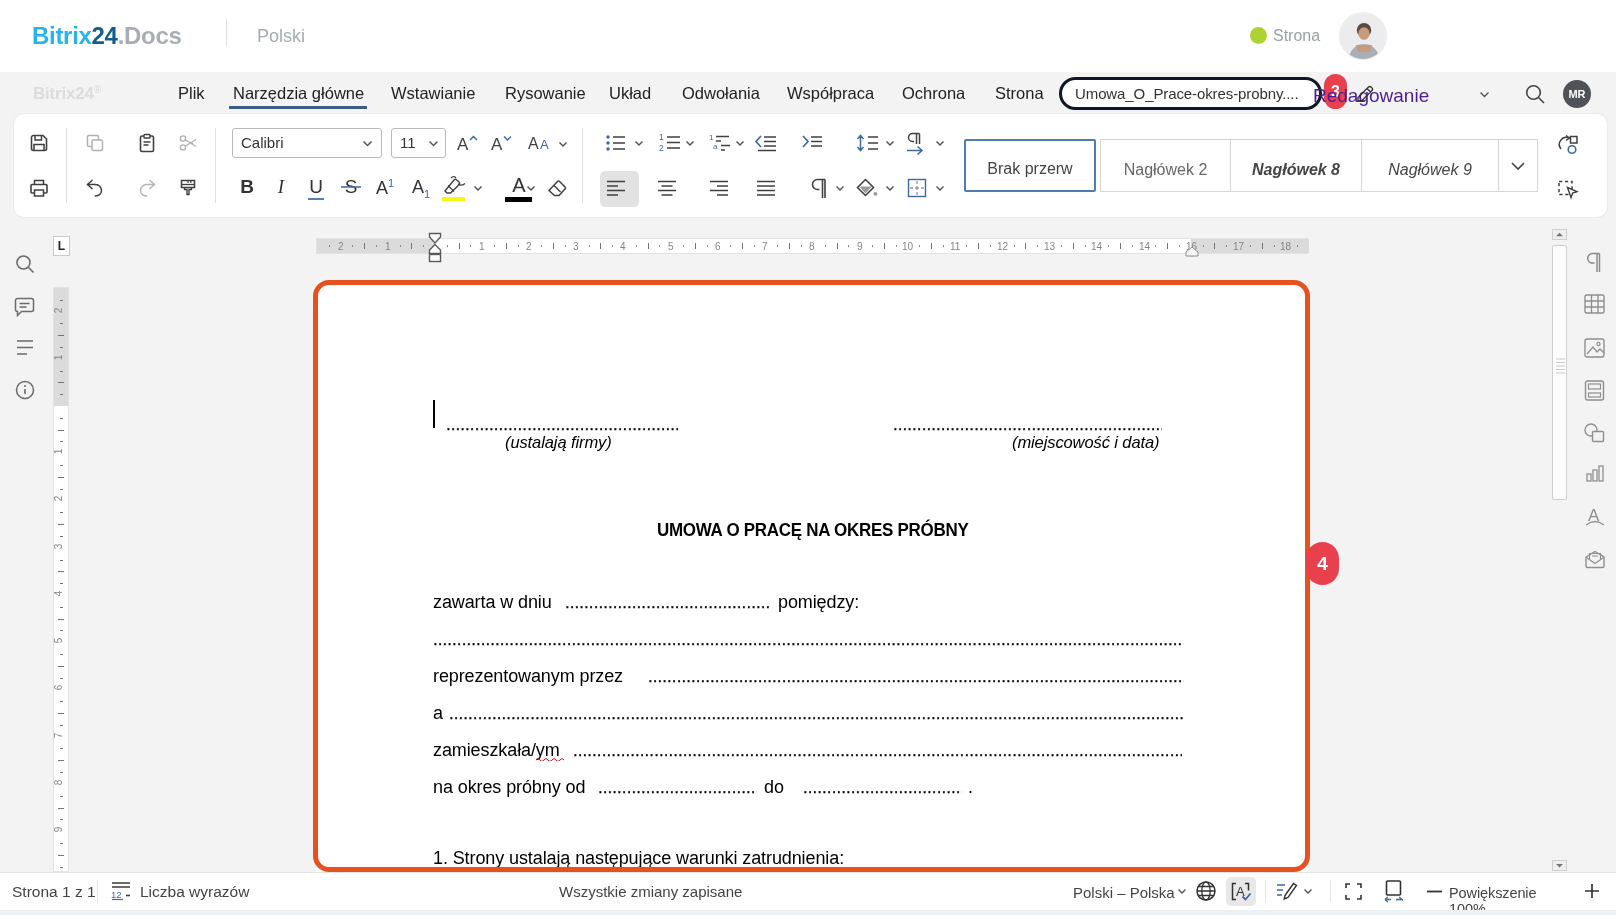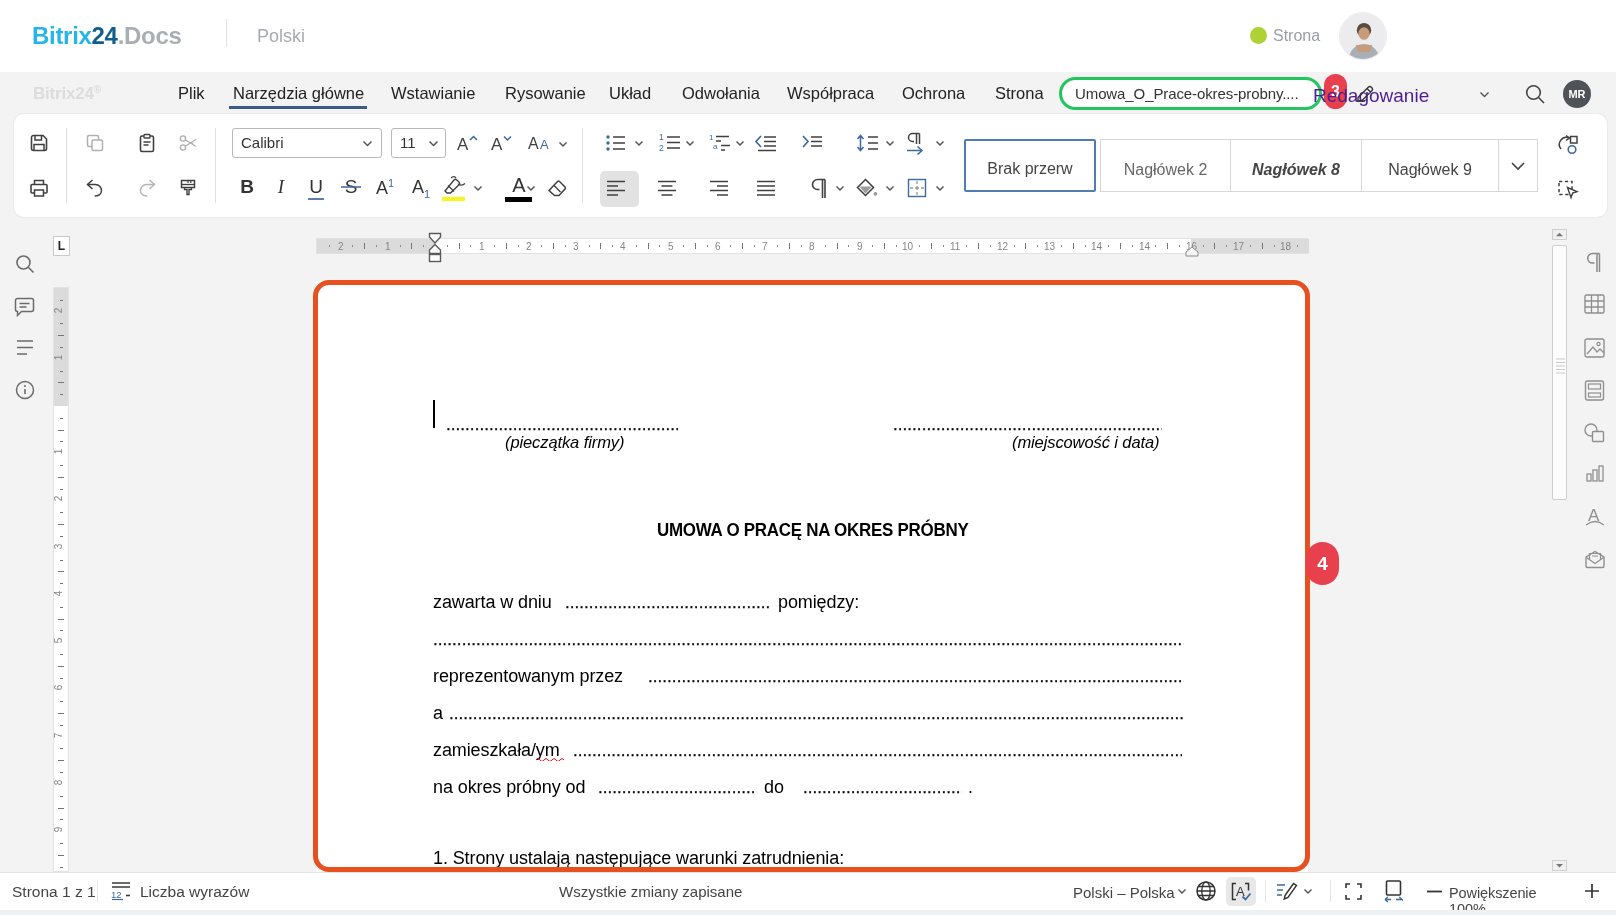--- a/index.html
+++ b/index.html
@@ -13,21 +13,21 @@
 .edytuj{position:absolute;left:257px;top:26px;font-size:18px;color:#a6abb3}
 .online-dot{position:absolute;left:1250px;top:27px;width:17px;height:17px;border-radius:50%;background:#aed136}
 .online-txt{position:absolute;left:1273px;top:27px;font-size:16px;color:#9aa0a8}
 .avatar{position:absolute;left:1339px;top:12px;width:48px;height:48px;border-radius:50%;border:1px solid #ececec;background:#f2f2f3;overflow:hidden}
 .share{position:absolute;left:1406px;top:11px;width:160px;height:46px;border-radius:23px;background:#33c3ef;color:#fff;font-size:18px;font-weight:bold;text-align:center;line-height:46px;letter-spacing:.2px}
 
 #menubar{position:absolute;left:0;top:72px;width:1616px;height:44px;background:#f3f3f4}
 .wmark{position:absolute;left:33px;top:12px;font-size:17px;font-weight:bold;color:#dcdcdc;letter-spacing:-.2px}
 .mtab{position:absolute;top:12px;font-size:16.5px;color:#222;white-space:nowrap}
 .munder{position:absolute;left:229px;top:34px;width:138px;height:3px;background:#3d5c85}
-.fnpill{position:absolute;left:1059px;top:77px;width:263px;height:33px;background:#fff;border:3px solid #22c55e;border-radius:17px;color:#333;font-size:15px;line-height:27px;padding-left:13px;white-space:nowrap;overflow:hidden;letter-spacing:-.1px}
+.fnpill{position:absolute;left:1059px;top:77px;width:263px;height:33px;background:#fff;border:3px solid #0f172a;border-radius:17px;color:#333;font-size:15px;line-height:27px;padding-left:13px;white-space:nowrap;overflow:hidden;letter-spacing:-.1px}
 .badge3{position:absolute;left:1324px;top:74px;width:23px;height:35px;background:#e8414d;border-radius:12px;color:#fff;font-size:16px;font-weight:bold;text-align:center;line-height:35px}
 .redag{position:absolute;left:1313px;top:85px;font-size:19px;color:#4c1d95}
 .mr{position:absolute;left:1563px;top:80px;width:28px;height:28px;border-radius:50%;background:#4f5257;color:#fff;font-size:11px;font-weight:bold;text-align:center;line-height:28px}
 
 #panel{position:absolute;left:14px;top:114px;width:1593px;height:103px;background:#fff;border-radius:10px;box-shadow:0 0 0 1px #ebebeb}
 .vsep{position:absolute;top:14px;width:1px;height:75px;background:#e0e0e0}
 .combo{position:absolute;top:14px;height:30px;border:1px solid #b9b9b9;border-radius:3px;background:#fff;font-size:15px;color:#333}
 .combo .cl{position:absolute;left:10px;top:5px}
 .chev{stroke:#444;stroke-width:1.6;fill:none}
 .stylegal{position:absolute;left:950px;top:25px;height:53px;display:flex}
@@ -295,21 +295,21 @@
     <div class="combo" style="left:377px;width:55px">
         <span class="cl" style="left:8px">11</span>
         <svg class="abs" style="right:6px;top:11px" width="11" height="8" viewBox="0 0 11 8">
           <path d="M1.5 1.5 L5.5 5.5 L9.5 1.5" stroke="#555" stroke-width="1.5" fill="none"></path>
         </svg>
       </div>
     <div class="stylegal" id="stylegal">
       <div class="gcell" style="width:132px;border:2px solid #4f7db3;border-radius:2px;z-index:2">Brak przerw</div>
       <div class="gcell" style="width:131px;margin-left:4px;color:#666">Nagłówek 2</div>
       <div class="gcell" style="width:132px;margin-left:-1px;font-style:italic;font-weight:bold">Nagłówek 8</div>
-      <div class="gcell" style="width:138px;margin-left:-1px;">Nagłówek 9</div>
+      <div class="gcell" style="width:138px;margin-left:-1px;font-style:italic">Nagłówek 9</div>
       <div class="gcell" style="width:40px;margin-left:-1px;align-items:center;padding-bottom:0">
           <svg width="16" height="10">
             <path d="M2 2 L8 8 L14 2" class="chev"></path>
           </svg>
         </div>
     </div>
   </div>
 
   <div class="tabsel">L</div>
   <div id="hruler">
@@ -456,21 +456,21 @@
       <div class="vtick" style="top:555px;width:3px;left:6px"></div>
       <div class="vtick" style="top:567px"></div>
       <div class="vtick" style="top:579px;width:3px;left:6px"></div>
     </div>
 
   <div id="page"></div>
   <div id="doccontent">
     <div class="cursor"></div>
     <div class="dots" style="left:446px;top:416px;width:232px">.................................................</div>
     <div class="dots" style="left:893px;top:416px;width:269px">.........................................................</div>
-    <div class="doctxt ital" style="left:505px;top:433px">(pieczątka firmy)</div>
+    <div class="doctxt ital" style="left:505px;top:433px">(ustalają firmy)</div>
     <div class="doctxt ital" style="left:1012px;top:433px">(miejscowość i data)</div>
     <div class="doctxt" style="left:657px;top:519px;font-weight:bold;font-size:19px;letter-spacing:-.3px;transform:scaleX(.893);transform-origin:0 0">UMOWA O PRACĘ NA OKRES PRÓBNY</div>
     <div class="doctxt" style="left:433px;top:592px">zawarta w dniu</div>
     <div class="dots" style="left:565px;top:594px;width:206px">............................................</div>
     <div class="doctxt" style="left:778px;top:592px">pomiędzy:</div>
     <div class="dots" style="left:433px;top:631px;width:751px">..............................................................................................................................................................</div>
     <div class="doctxt" style="left:433px;top:666px">reprezentowanym przez</div>
     <div class="dots" style="left:648px;top:668px;width:536px">.................................................................................................................</div>
     <div class="doctxt" style="left:433px;top:703px">a</div>
     <div class="dots" style="left:449px;top:705px;width:735px">...........................................................................................................................................................</div>

